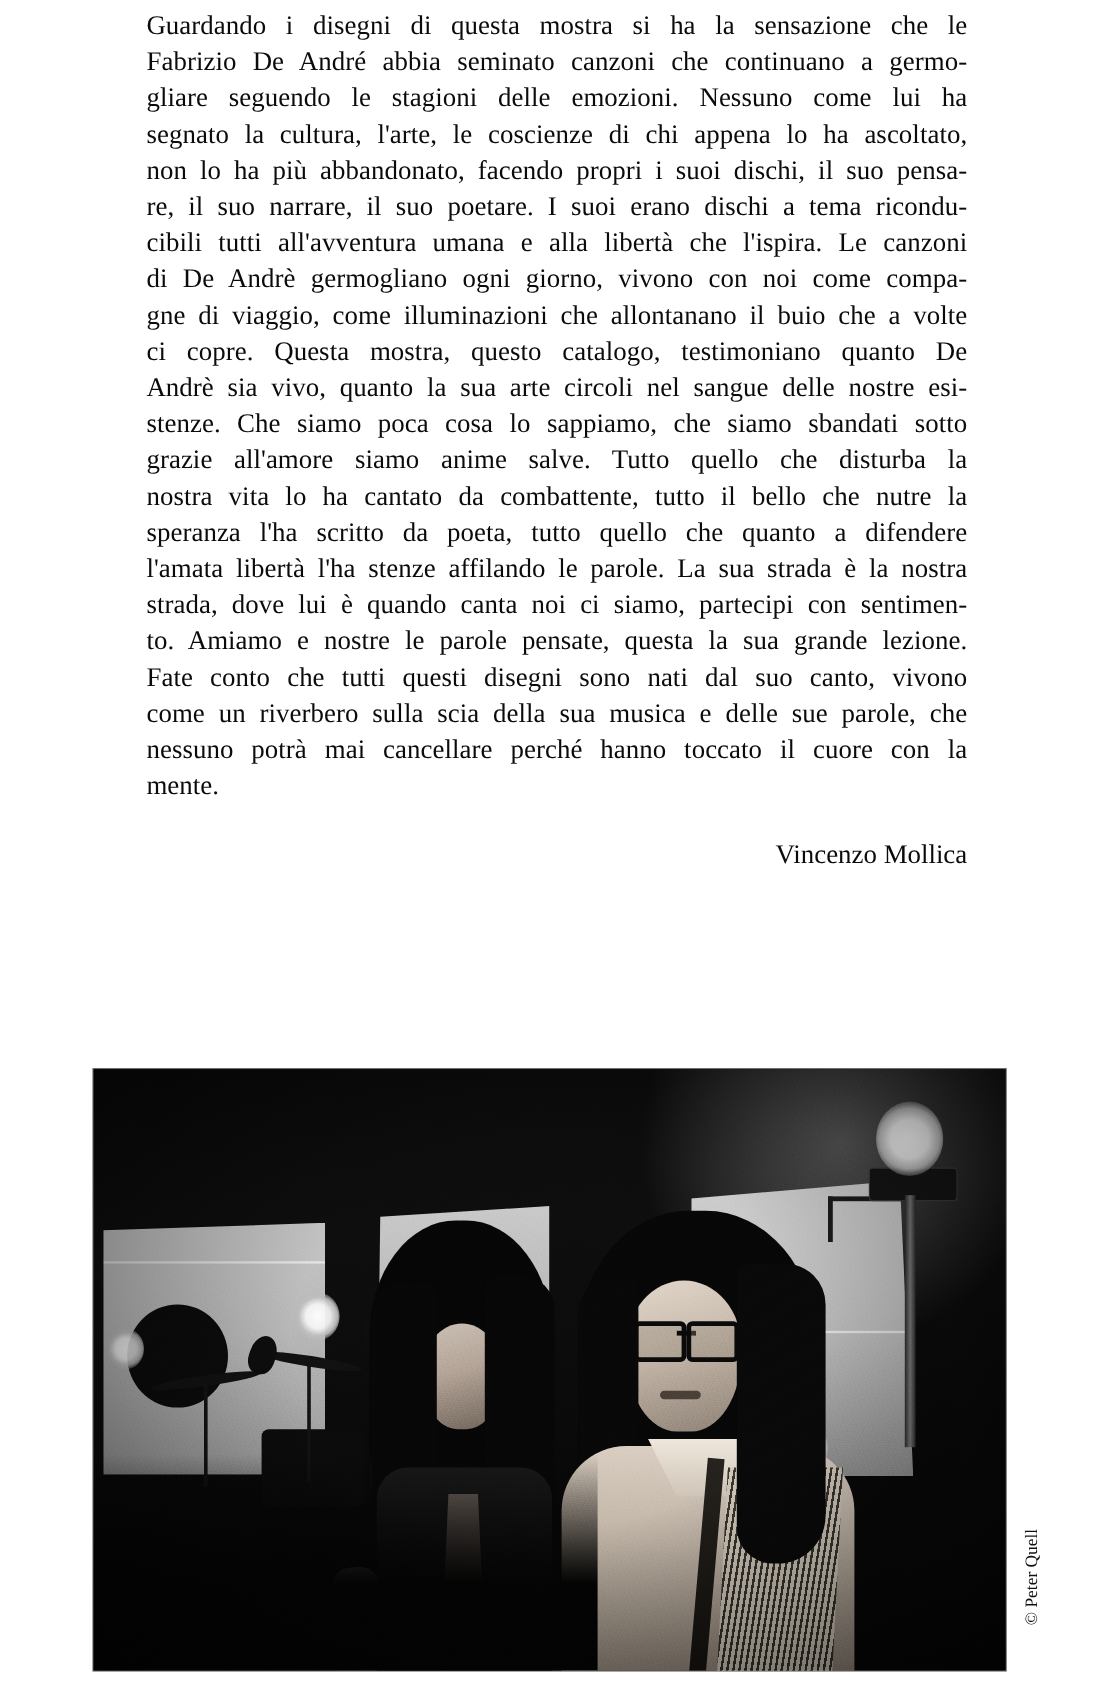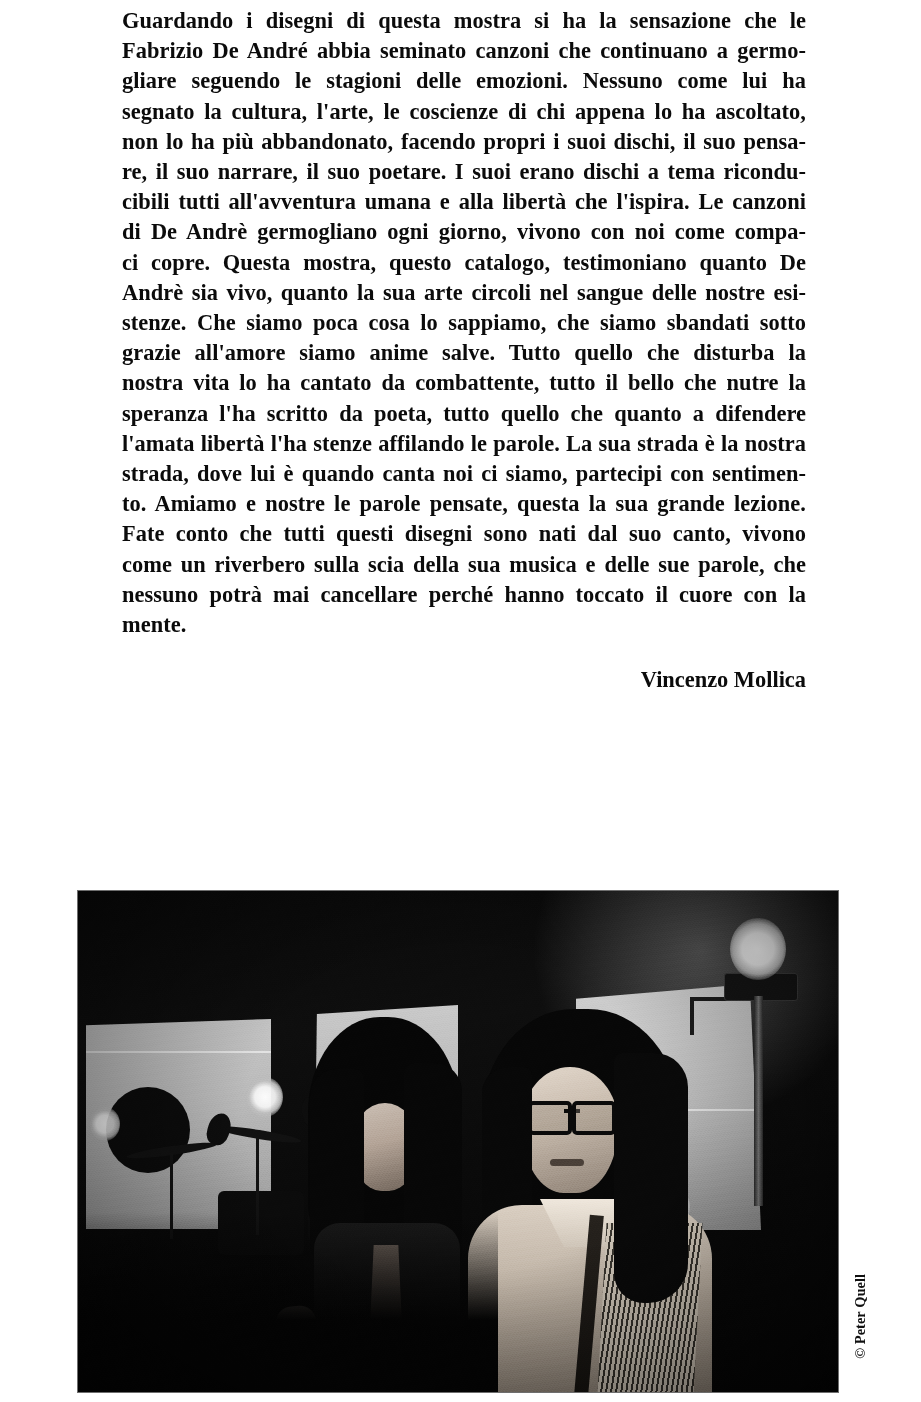--- a/index.html
+++ b/index.html
@@ -14,21 +14,20 @@
     -webkit-font-smoothing: antialiased;
   }
 
   .page {
     position: relative;
     width: 921px;
     height: 1402px;
     margin: 0 auto;
     background: #ffffff;
     overflow: hidden;
-    font-weight: bold;
   }
 
   
   .essay {
     position: absolute;
     left: 122px;
     top: 6px;
     width: 684px;
   }
   .essay-line {
@@ -46,21 +45,21 @@
   }
   .essay-line.last {
     text-align: left;
     text-align-last: left;
   }
 
   
   .signature {
     position: absolute;
     right: 115px;
-    top: 665px;
+    top: 697px;
     font-size: 22.4px;
     line-height: 30px;
     color: #0b0b0b;
     white-space: nowrap;
   }
 
   
   .photo-frame {
     position: absolute;
     left: 78px;
@@ -319,20 +318,21 @@
 
   <div class="essay">
     <div class="essay-line j">Guardando i disegni di questa mostra si ha la sensazione che le</div>
     <div class="essay-line j">Fabrizio De André abbia seminato canzoni che continuano a germo-</div>
     <div class="essay-line j">gliare seguendo le stagioni delle emozioni. Nessuno come lui ha</div>
     <div class="essay-line j">segnato la cultura, l'arte, le coscienze di chi appena lo ha ascoltato,</div>
     <div class="essay-line j">non lo ha più abbandonato, facendo propri i suoi dischi, il suo pensa-</div>
     <div class="essay-line j">re, il suo narrare, il suo poetare. I suoi erano dischi a tema ricondu-</div>
     <div class="essay-line j">cibili tutti all'avventura umana e alla libertà che l'ispira. Le canzoni</div>
     <div class="essay-line j">di De Andrè germogliano ogni giorno, vivono con noi come compa-</div>
+    <div class="essay-line j">gne di viaggio, come illuminazioni che allontanano il buio che a volte</div>
     <div class="essay-line j">ci copre. Questa mostra, questo catalogo, testimoniano quanto De</div>
     <div class="essay-line j">Andrè sia vivo, quanto la sua arte circoli nel sangue delle nostre esi-</div>
     <div class="essay-line j">stenze. Che siamo poca cosa lo sappiamo, che siamo sbandati sotto</div>
     <div class="essay-line j">grazie all'amore siamo anime salve. Tutto quello che disturba la</div>
     <div class="essay-line j">nostra vita lo ha cantato da combattente, tutto il bello che nutre la</div>
     <div class="essay-line j">speranza l'ha scritto da poeta, tutto quello che quanto a difendere</div>
     <div class="essay-line j">l'amata libertà l'ha stenze affilando le parole. La sua strada è la nostra</div>
     <div class="essay-line j">strada, dove lui è quando canta noi ci siamo, partecipi con sentimen-</div>
     <div class="essay-line j">to. Amiamo e nostre le parole pensate, questa la sua grande lezione.</div>
     <div class="essay-line j">Fate conto che tutti questi disegni sono nati dal suo canto, vivono</div>

